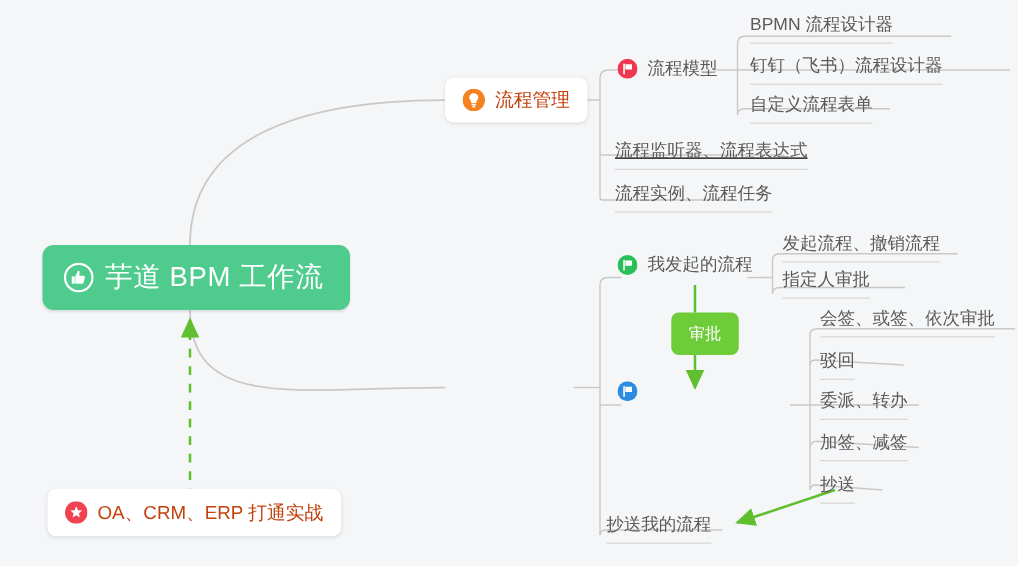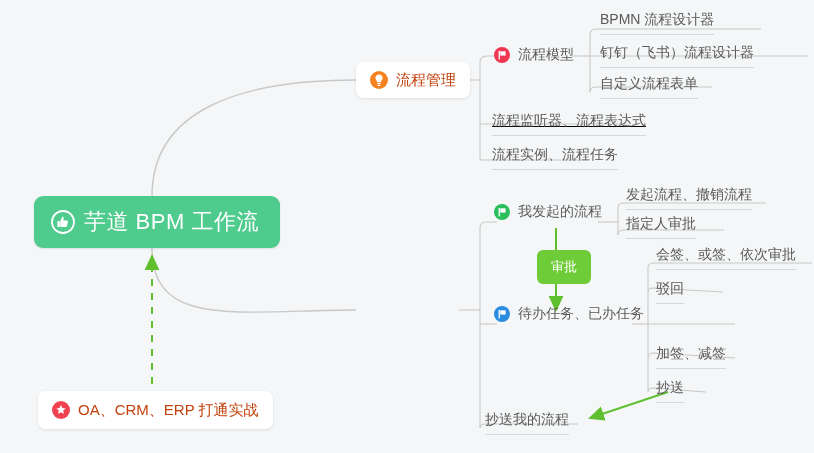--- a/index.html
+++ b/index.html
@@ -233,28 +233,30 @@
   </div>
 
   <div class="leaf-node no-rule" style="left:494px; top:305px;">
     <span class="icon">
       <svg width="16" height="16" viewBox="0 0 16 16">
         <circle cx="8" cy="8" r="8" fill="#2B8CE0"></circle>
         <rect x="4.6" y="3.8" width="1.3" height="8.6" rx="0.5" fill="#ffffff"></rect>
         <path d="M6.3 4.3 L11.6 4.3 L11.6 8.6 L6.3 8.6 Z" fill="#ffffff"></path>
       </svg>
     </span>
-    <span class="leaf-label with-icon">待办任务、已办任务</span>
   </div>
 
   <div class="leaf-node" style="left:656px; top:246px;">
     <span class="leaf-label">会签、或签、依次审批</span>
   </div>
   <div class="leaf-node" style="left:656px; top:280px;">
     <span class="leaf-label">驳回</span>
+  </div>
+  <div class="leaf-node" style="left:656px; top:312px;">
+    <span class="leaf-label">委派、转办</span>
   </div>
   <div class="leaf-node" style="left:656px; top:345px;text-align:right;">
     <span class="leaf-label">加签、减签</span>
   </div>
   <div class="leaf-node" style="left:656px; top:379px;">
     <span class="leaf-label">抄送</span>
   </div>
 
   <div class="leaf-node" style="left:485px; top:411px;">
     <span class="leaf-label">抄送我的流程</span>

